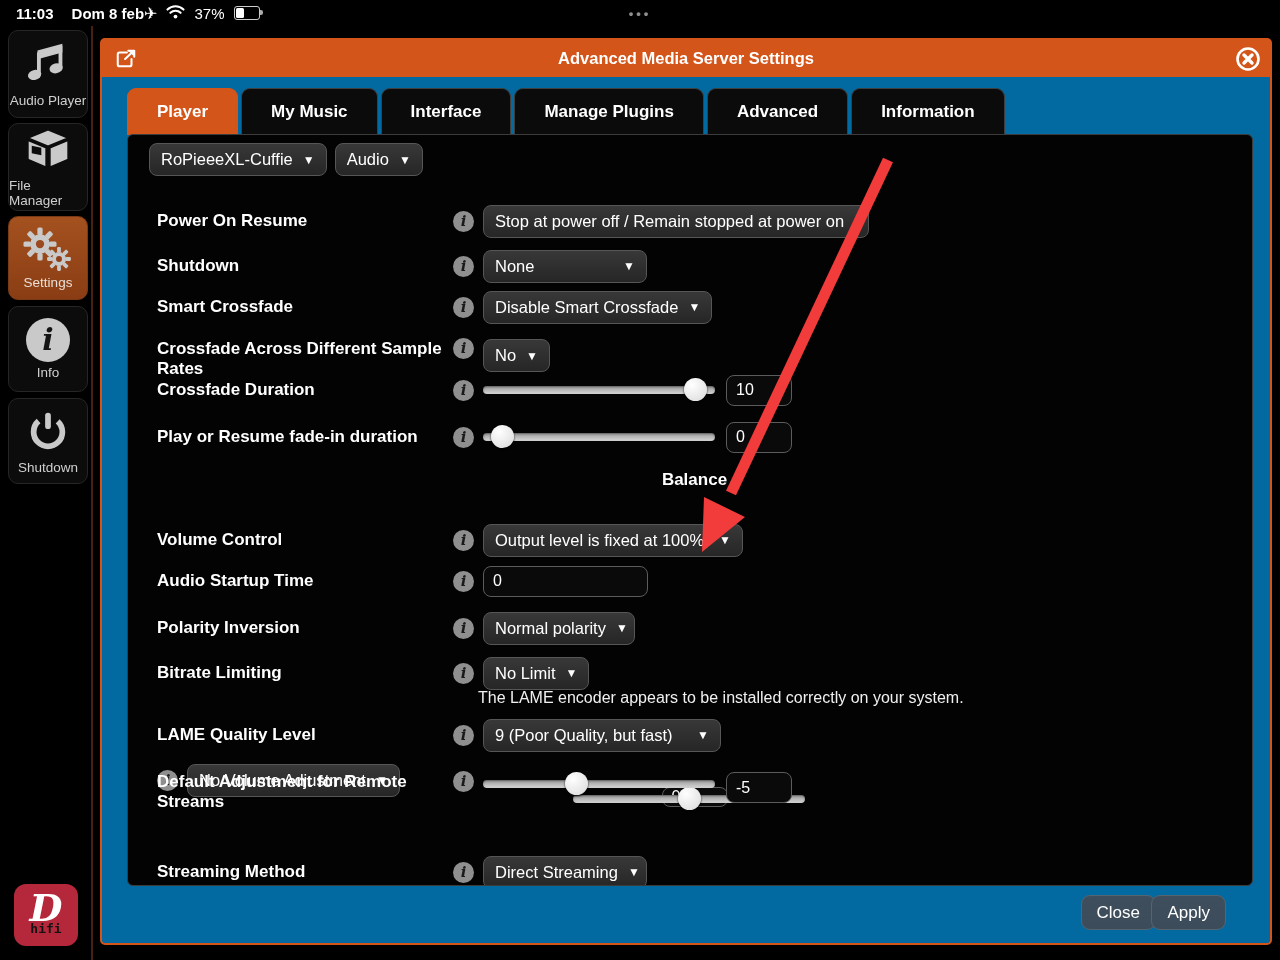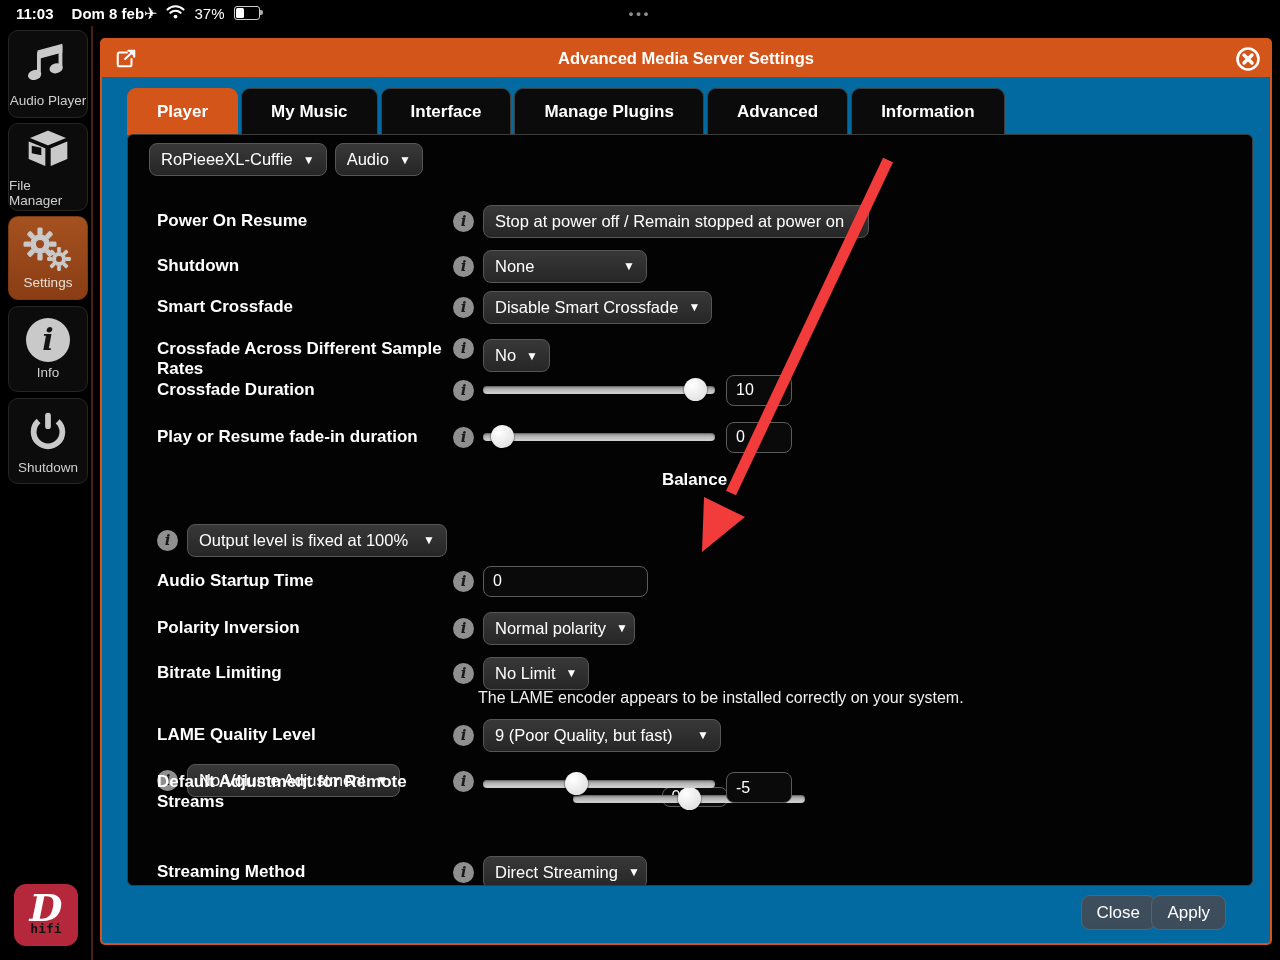--- a/index.html
+++ b/index.html
@@ -291,20 +291,21 @@
       <div class="row-label">Balance</div>
       <div class="ibadge hidden"></div>
       <div class="sliderwrap">
         <div class="strack"></div>
         <div class="sthumb" style="left: calc(50% - 11.5px);"></div>
       </div>
       <input class="num-input" value="0" style="">
     </div>
 
     <div class="row" style="top:387px;">
+      <div class="row-label">Volume Control</div>
       <div class="ibadge">i</div>
       <div class="dd" style="width:260px;">
         <span>Output level is fixed at 100%</span>
         <span class="caret">▼</span>
       </div>
     </div>
 
     <div class="row" style="top:428px;">
       <div class="row-label">Audio Startup Time</div>
       <div class="ibadge">i</div>

